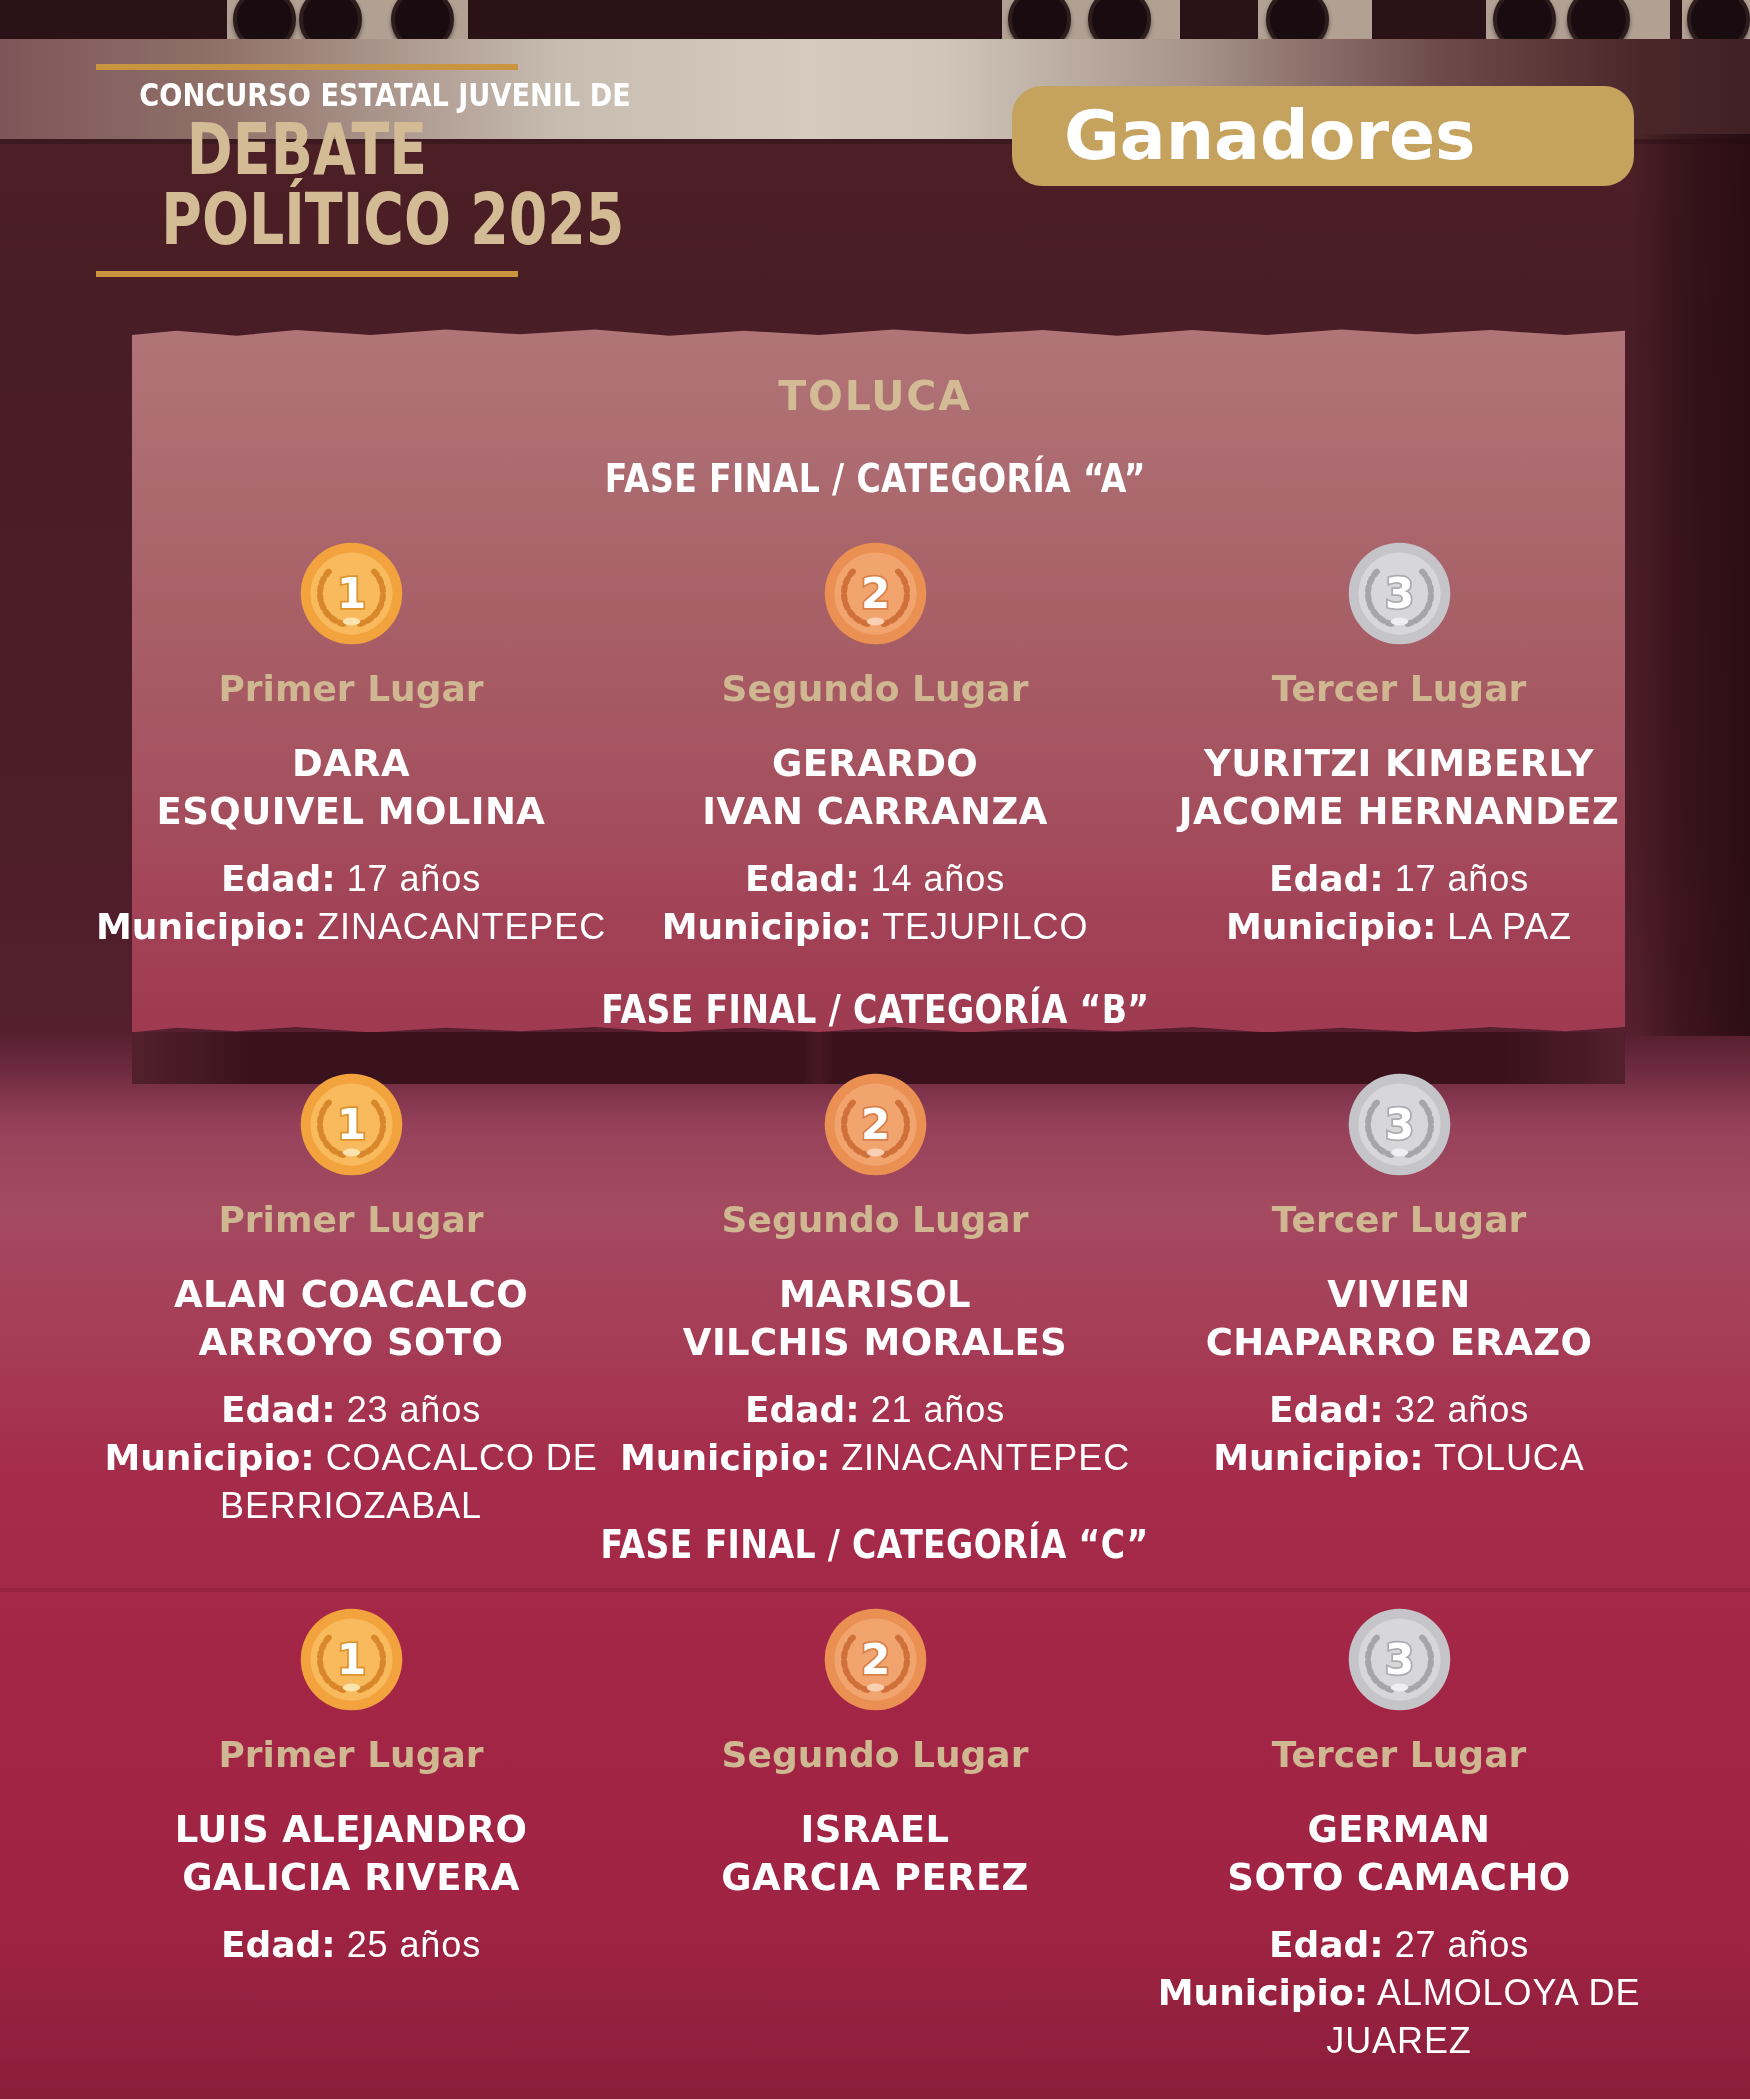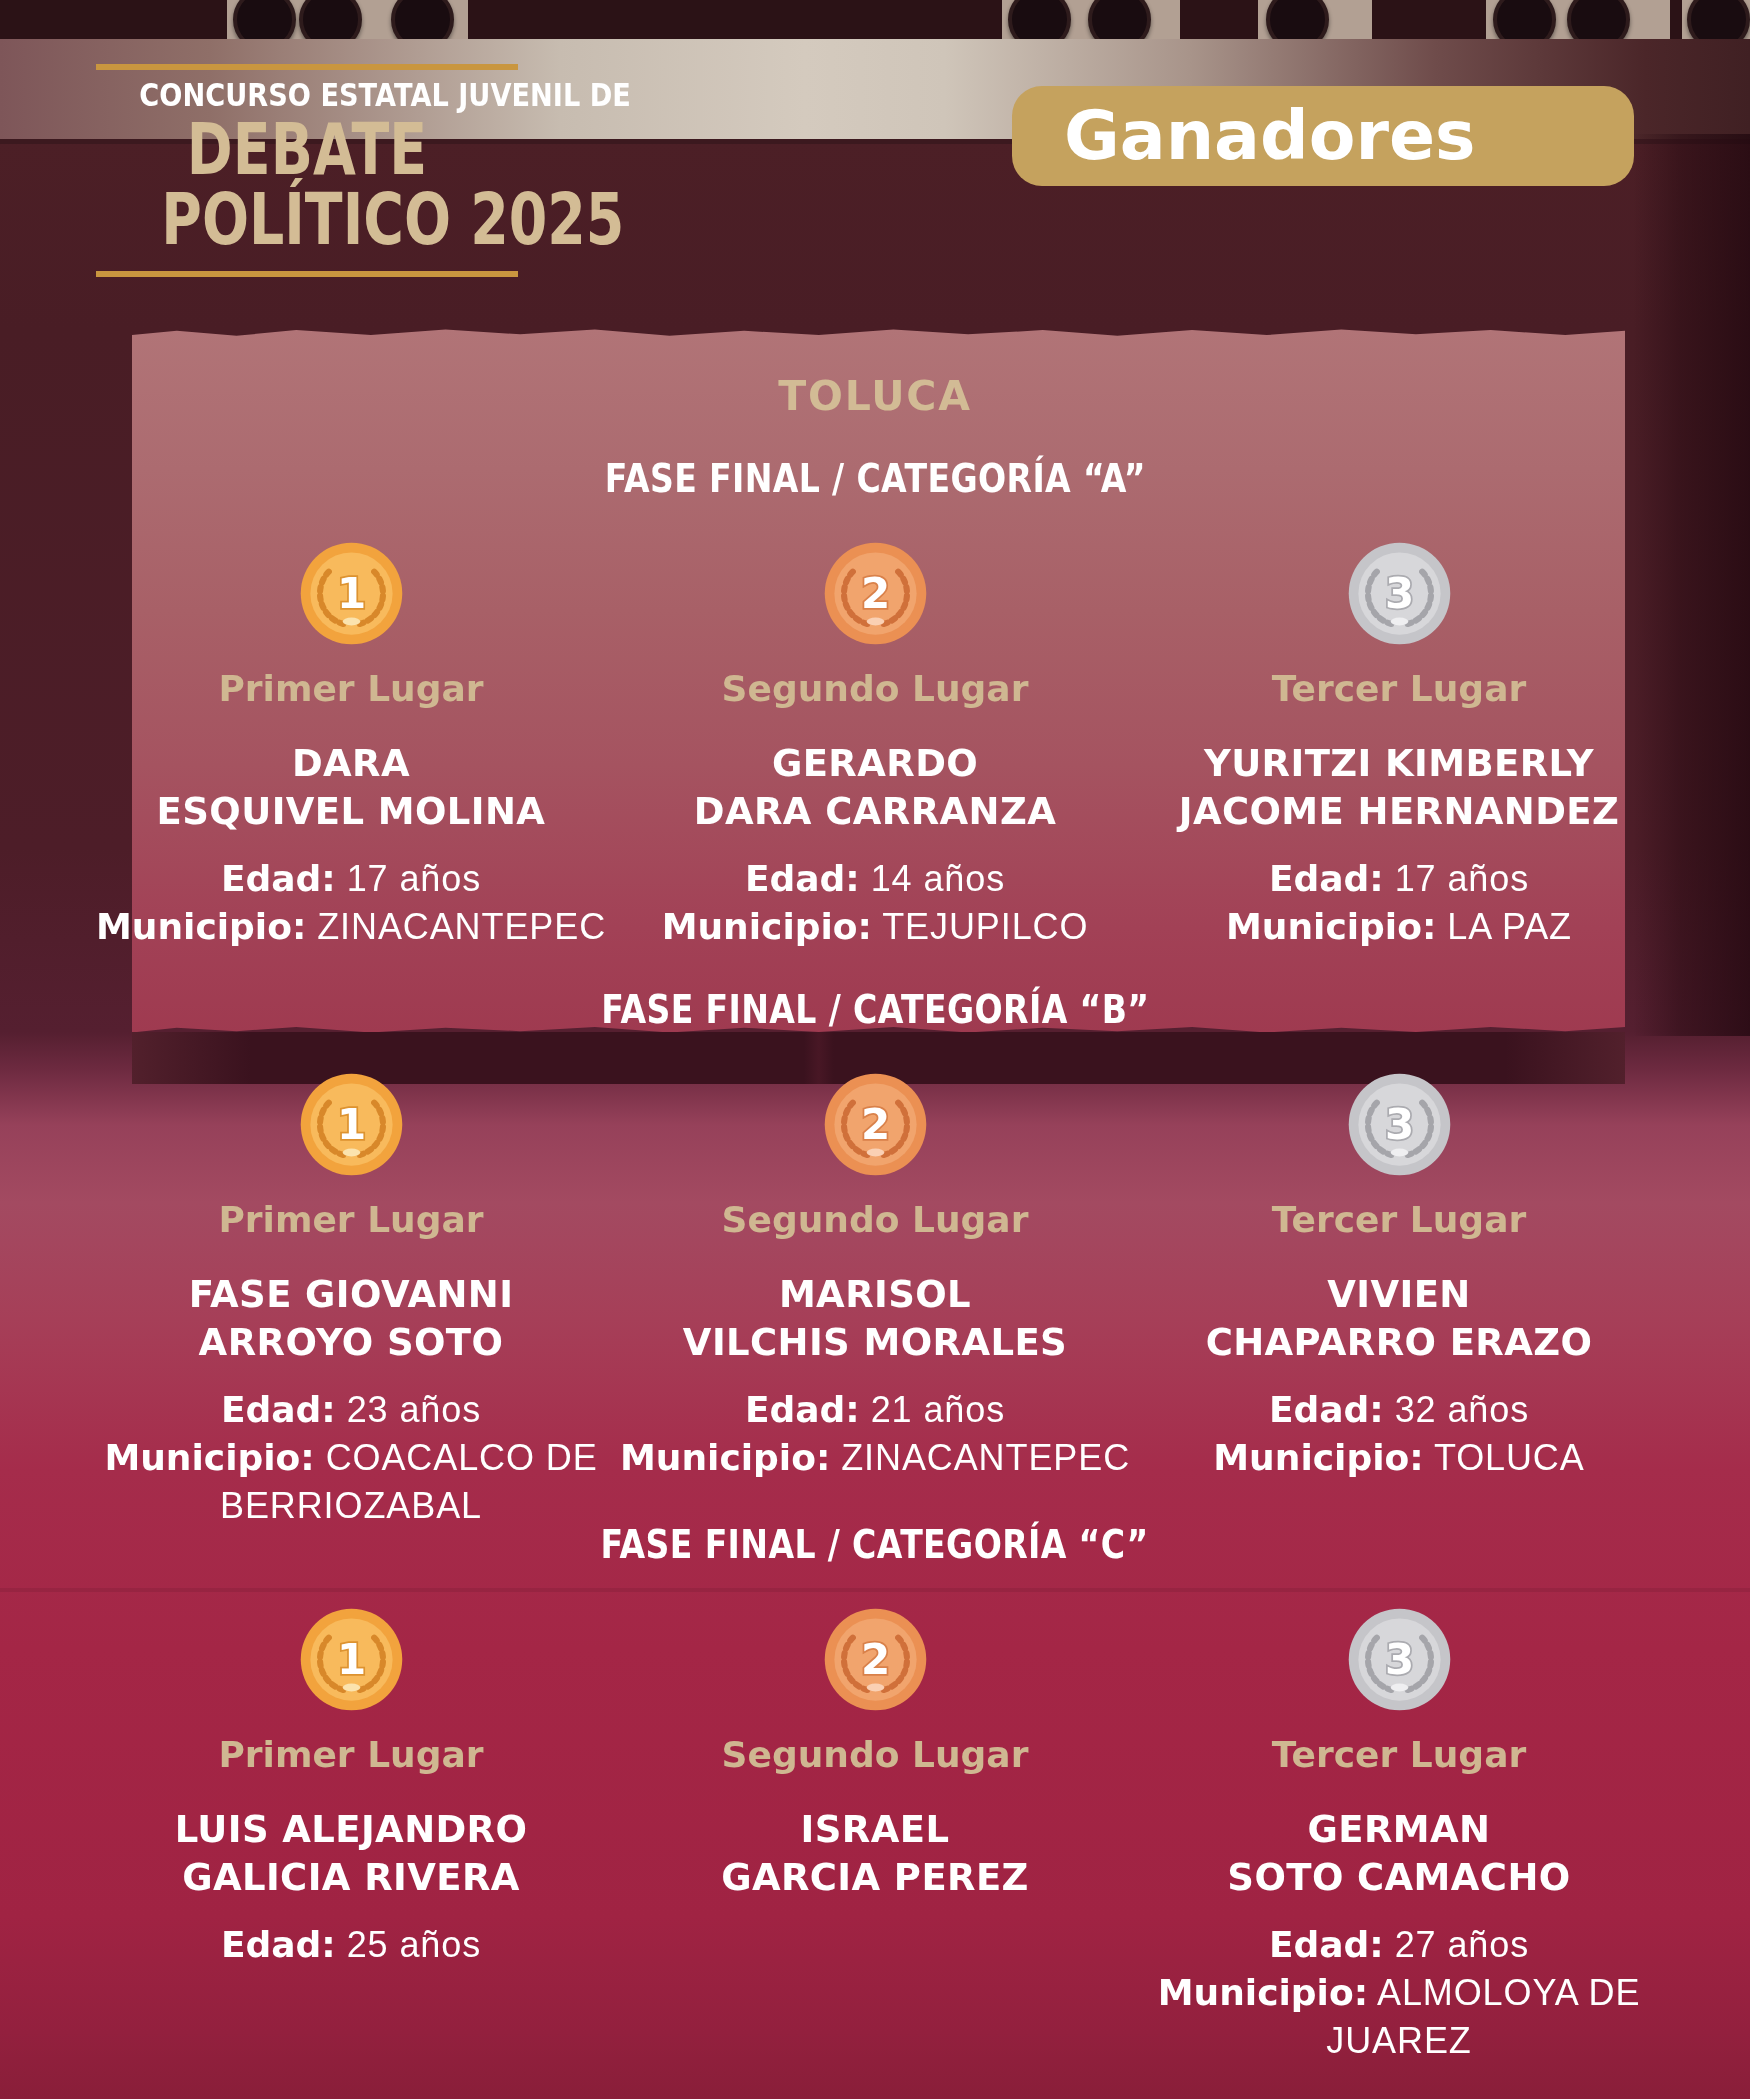--- a/index.html
+++ b/index.html
@@ -137,21 +137,21 @@
       <circle class="m-base" cx="60" cy="60" r="58"></circle>
       <circle class="m-light" cx="60" cy="60" r="47"></circle>
       <path class="m-wreath" d="M50.7,94.8 A36,36 0 0 1 36.9,32.4"></path>
       <path class="m-wreath" d="M69.3,94.8 A36,36 0 0 0 83.1,32.4"></path>
       <ellipse class="m-ellipse" cx="60" cy="92" rx="10" ry="4.5"></ellipse>
       <text class="m-num" x="60" y="76" text-anchor="middle">2</text>
     </svg>
     <div class="place">Segundo Lugar</div>
     <div class="name">
       <div class="name-l1">GERARDO</div>
-      <div class="name-l2">DARA CARRANZA</div>
+      <div class="name-l2">IVAN CARRANZA</div>
     </div>
     <div class="details">
       <div class="detail-line"><span class="age-label lbl">Edad:</span> <span class="age-value">14 años</span></div>
       <div class="detail-line"><span class="mun-label lbl">Municipio:</span> <span class="mun-value">TEJUPILCO</span></div>
     </div>
   </div>
 
   <div class="winner">
     <svg class="medal medal-3" viewBox="0 0 120 120" width="105" height="105">
       <circle class="m-base" cx="60" cy="60" r="58"></circle>
@@ -181,21 +181,21 @@
     <svg class="medal medal-1" viewBox="0 0 120 120" width="105" height="105">
       <circle class="m-base" cx="60" cy="60" r="58"></circle>
       <circle class="m-light" cx="60" cy="60" r="47"></circle>
       <path class="m-wreath" d="M50.7,94.8 A36,36 0 0 1 36.9,32.4"></path>
       <path class="m-wreath" d="M69.3,94.8 A36,36 0 0 0 83.1,32.4"></path>
       <ellipse class="m-ellipse" cx="60" cy="92" rx="10" ry="4.5"></ellipse>
       <text class="m-num" x="60" y="76" text-anchor="middle">1</text>
     </svg>
     <div class="place">Primer Lugar</div>
     <div class="name">
-      <div class="name-l1">FASE GIOVANNI</div>
+      <div class="name-l1">ALAN COACALCO</div>
       <div class="name-l2">ARROYO SOTO</div>
     </div>
     <div class="details">
       <div class="detail-line"><span class="age-label lbl">Edad:</span> <span class="age-value">23 años</span></div>
       <div class="detail-line"><span class="mun-label lbl">Municipio:</span> <span class="mun-value">COACALCO DE BERRIOZABAL</span></div>
     </div>
   </div>
 
   <div class="winner">
     <svg class="medal medal-2" viewBox="0 0 120 120" width="105" height="105">

